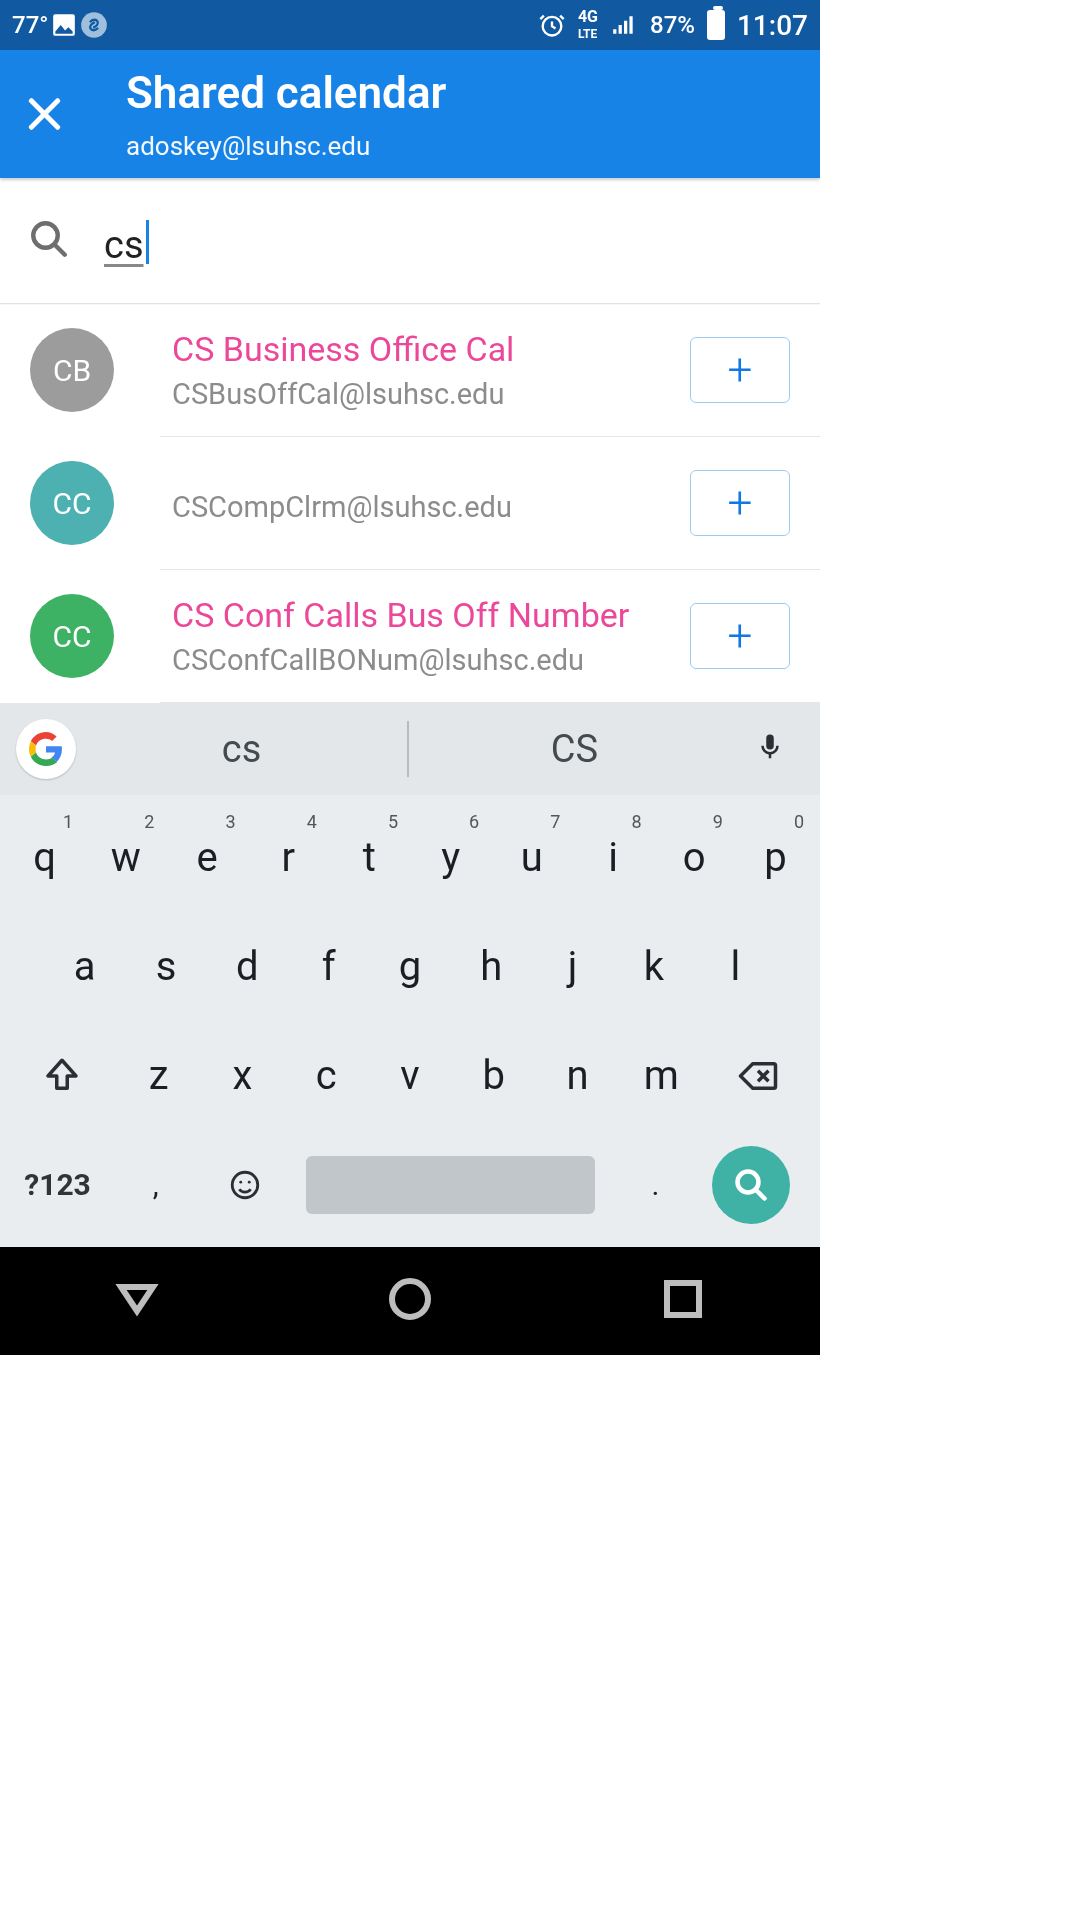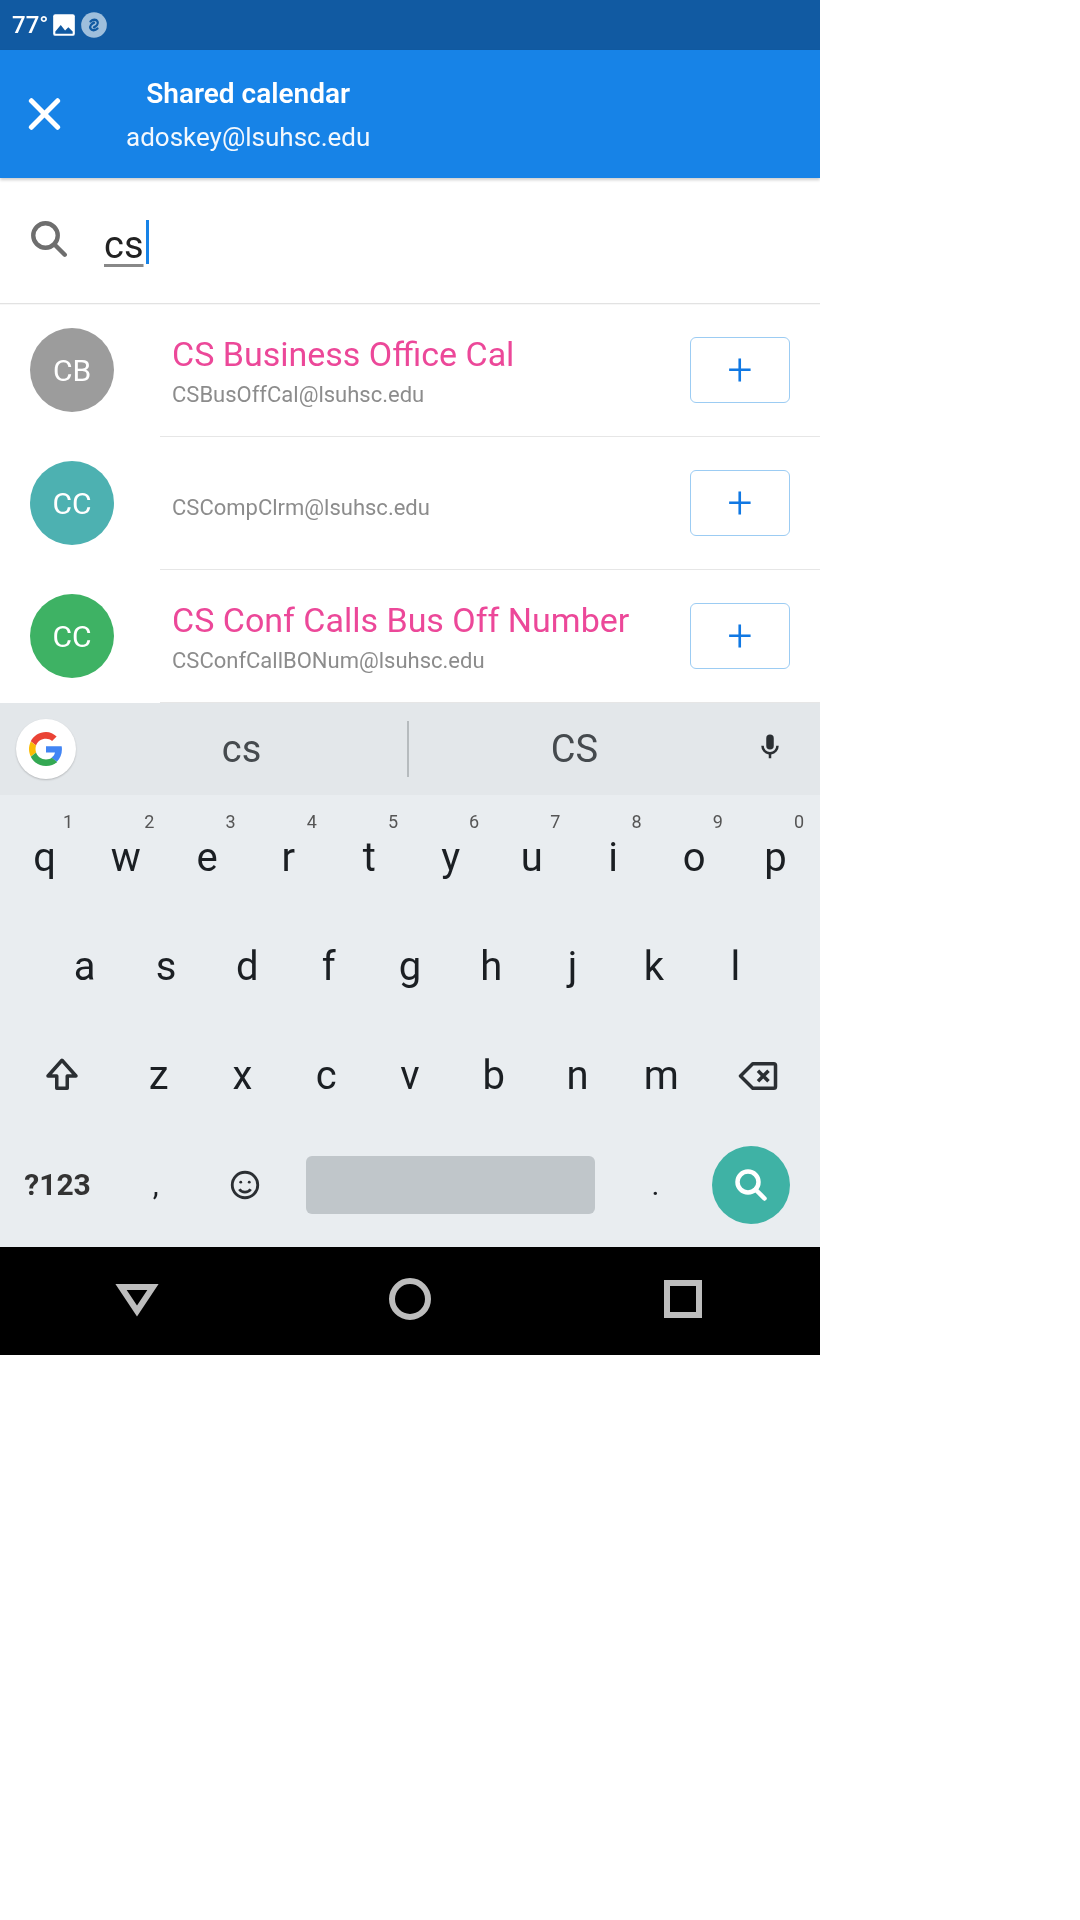--- a/index.html
+++ b/index.html
@@ -13,39 +13,39 @@
   .status-icon { width: 28px; height: 28px; display: inline-flex; align-items: center; justify-content: center; }
   .battery-icon { width: 18px; height: 30px; border: 2px solid #fff; border-radius: 3px; position: relative; background:#fff;}
   .battery-icon::before { content:''; position:absolute; top:-6px; left:4px; width:10px; height:4px; background:#fff; border-radius:2px;}
 
   
   .appbar { height: 128px; background: #1783e7; color: #fff; display: flex; align-items: center; padding-left: 20px; box-shadow: 0 2px 3px rgba(0,0,0,.2); }
   .close-x { width: 46px; height: 46px; position: relative; margin-right: 60px; }
   .close-x::before, .close-x::after { content:''; position:absolute; left:22px; top:2px; width:5px; height:42px; background:#fff; border-radius:2px;}
   .close-x::before { transform: rotate(45deg);} .close-x::after { transform: rotate(-45deg);}
   .appbar-texts { display:flex; flex-direction:column; }
-  .appbar-title { font-size: 28px; font-weight: 600; text-align: center; }
+  .appbar-title { font-size: 44px; font-weight: 600; text-align: center; }
   .appbar-sub { font-size: 26px; font-weight: 400; margin-top: 12px; opacity: .95;}
 
   
   .search-row { height: 126px; display:flex; align-items:center; padding: 0 20px 0 28px; border-bottom: 1px solid #e2e2e2; box-shadow: 0 1px 0 rgba(0,0,0,0.03);}
   .search-icon svg { width:42px; height:42px; }
   .search-input-wrap { margin-left: 34px; font-size: 38px; color:#222; display:flex; align-items:baseline;}
   .search-input-text { text-decoration: underline; text-decoration-color:#888; text-underline-offset:6px;}
   .cursor { display:inline-block; width:3px; height:44px; background:#1783e7; margin-left:2px; position:relative; top:6px; animation: blink 1s step-end infinite;}
   @keyframes blink { 50% { opacity: 0; } }
 
   
   .results { flex: 0 0 auto; }
   .result { display:flex; align-items:center; padding: 24px 30px 24px 30px; gap: 18px; }
   .divider { height:1px; background:#e6e6e6; margin-left: 160px; }
   .avatar { width:84px; height:84px; border-radius:50%; color:#fff; display:flex; align-items:center; justify-content:center; font-size:30px; font-weight:400; flex-shrink:0;}
   .r-texts { margin-left: 40px; flex:1; min-width:0;}
   .r-name { font-size:34px; color:#ec4899; }
-  .r-email { font-size:22px; color:#8c8c8c; margin-top:8px; white-space:nowrap; overflow:hidden; text-overflow:ellipsis; max-width:470px;}
+  .r-email { font-size:29px; color:#8c8c8c; margin-top:8px; white-space:nowrap; overflow:hidden; text-overflow:ellipsis; max-width:470px;}
   .add-btn { width:100px; height:66px; border:1px solid #9cccf3; border-radius:6px; display:flex; align-items:center; justify-content:center; color:#1078e3; font-size:44px; font-weight:300; line-height:1; margin-left:10px; flex-shrink:0; background:#fff;}
 
   
   .suggest-bar { height: 92px; background:#e3e7ea; display:flex; align-items:center; }
   .g-badge { width:60px; height:60px; border-radius:50%; background:#fff; margin-left:16px; display:flex; align-items:center; justify-content:center; box-shadow:0 1px 2px rgba(0,0,0,.2);}
   .sugg { flex:1; text-align:center; font-size:38px; color:#454a4e; }
   .sep { width:1px; height:56px; background:#b6bbbe; }
   .mic-icon { width:60px; text-align:center; color:#333; margin-right:20px; }
 
   
@@ -82,20 +82,37 @@
             <path d="M4 18l5-6 4 5 3-3 4 4v2H4z" fill="#115aa2"></path>
           </svg>
       </span>
       <span class="status-icon">
         <svg viewBox="0 0 24 24" width="28" height="28">
             <circle cx="12" cy="12" r="11" fill="#9fbfdc"></circle>
             <path d="M9 9c2-2 5-2 6 0s-1 4-3 5m3 1c-2 2-5 2-6 0s1-4 3-5" stroke="#115aa2" stroke-width="2" fill="none" stroke-linecap="round"></path>
           </svg>
       </span>
     </div>
+    <div class="right">
+      <span class="status-icon">
+        <svg viewBox="0 0 24 24" width="28" height="28" fill="none" stroke="#fff" stroke-width="2">
+            <circle cx="12" cy="13" r="8"></circle>
+            <path d="M12 9v4l3 2M5 4L2 7m17-3l3 3"></path>
+          </svg>
+      </span>
+      <span style="font-size:16px; font-weight:700; line-height:1;">4G<br><span style="font-size:12px;">LTE</span></span>
+      <span class="status-icon">
+        <svg viewBox="0 0 24 24" width="26" height="26" fill="#fff">
+            <path d="M2 20h3v-4H2zM7 20h3v-8H7zM12 20h3V8h-3zM17 20h3V4h-3z"></path>
+          </svg>
+      </span>
+      <span>87%</span>
+      <span class="battery-icon"></span>
+      <span style="font-size:28px;">11:07</span>
+    </div>
   </div>
 
   <div class="appbar">
     <div class="close-x"></div>
     <div class="appbar-texts">
       <div class="appbar-title">Shared calendar</div>
       <div class="appbar-sub">adoskey@lsuhsc.edu</div>
     </div>
   </div>
 

